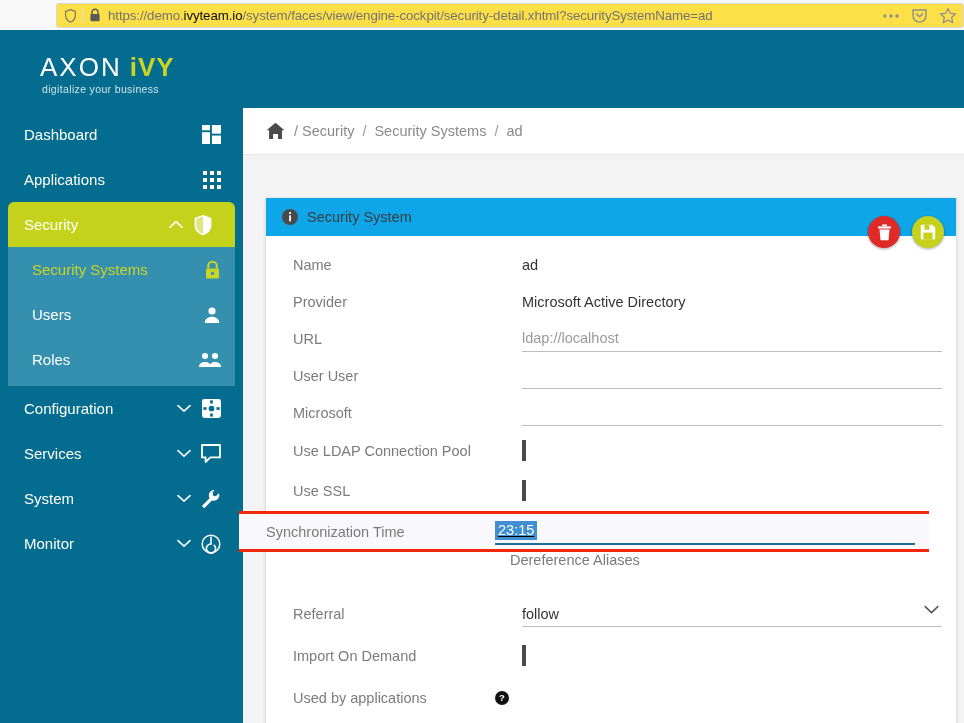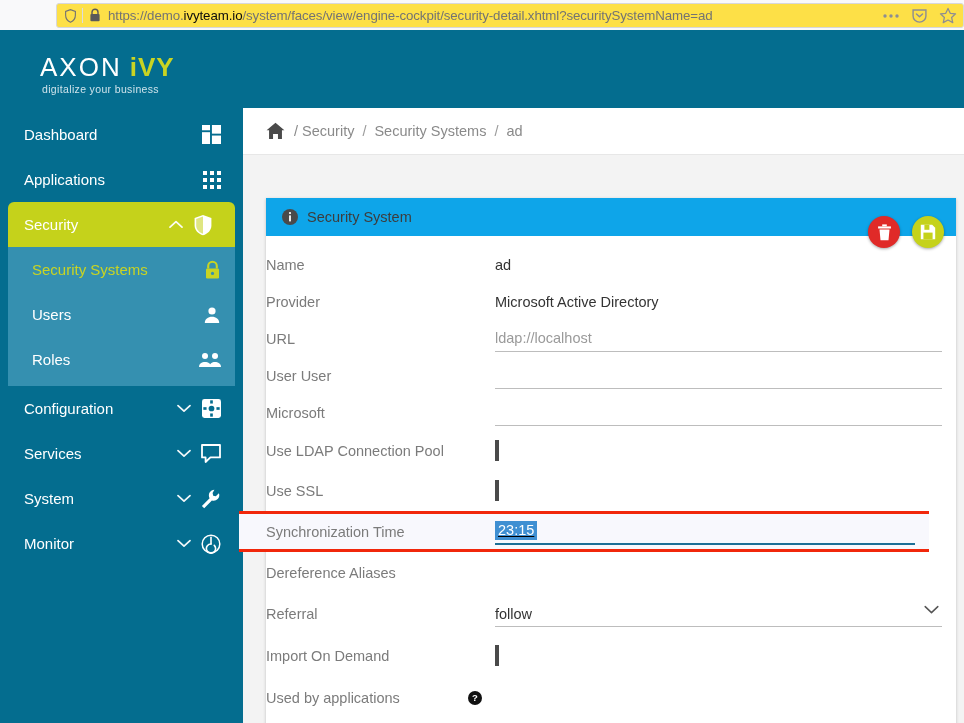--- a/index.html
+++ b/index.html
@@ -129,20 +129,21 @@
     cursor: pointer;
   }
   #btn-delete { right: 56px; background: #e02a28; }
   #btn-save   { right: 12px; background: #c5d21b; }
 
   #form { position: relative; padding-top: 10px; }
   .row {
     position: relative;
     height: 37px;
     display: flex; align-items: center;
+    padding-left: 27px;
   }
   .row .lbl { width: 229px; font-size: 14.5px; color: #7b7b7b; flex: 0 0 229px; }
   .row .val { flex: 1 1 auto; position: relative; padding-right: 14px; }
 
   .static-text { font-size: 14.5px; color: #333333; }
   .field {
     position: relative;
     height: 26px;
     border-bottom: 1px solid #bdbdbd;
     display: flex; align-items: center;
@@ -482,21 +483,21 @@
 
         <div class="row" id="row-sync">
           <span class="lbl">Synchronization Time</span>
           <span class="val">
             <span id="sync-field">
               <span id="sync-value">23:15</span>
             </span>
           </span>
         </div>
 
-        <div class="row" style="height:41px;">
+        <div class="row" style="height:41px;flex-direction:column;">
           <span class="lbl">Dereference Aliases</span>
         </div>
 
         <div class="row" style="height:42px;">
           <span class="lbl">Referral</span>
           <span class="val">
             <span class="field select">
               <span>follow</span>
               <span class="chev-wrap">
                 <svg width="15" height="10" viewBox="0 0 15 10">

